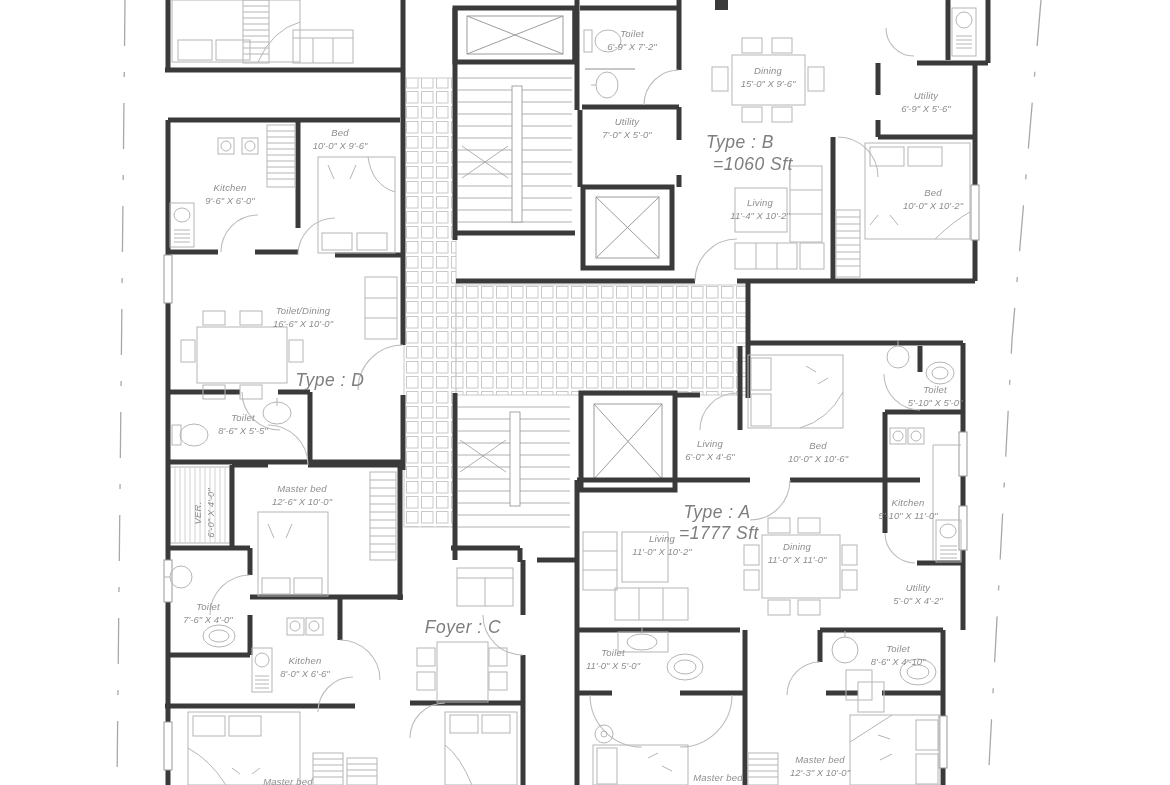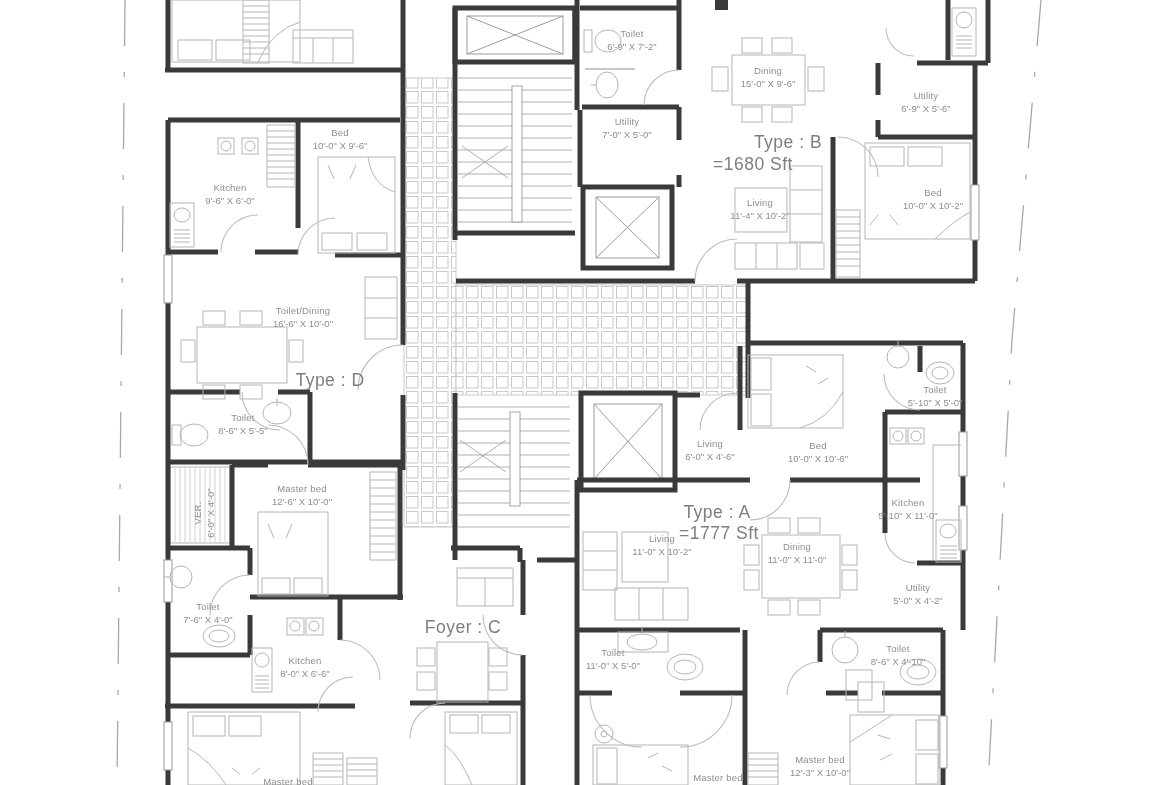--- a/index.html
+++ b/index.html
@@ -1,17 +1,17 @@
 <!DOCTYPE html>
 <html><head>
 <meta charset="utf-8">
 <style>
   html,body{margin:0;padding:0;background:#fff;}
   .plan{position:relative;width:1170px;height:785px;background:#fff;overflow:hidden;
-        font-family:"Liberation Sans", sans-serif;}
+        font-family:"Liberation Sans", sans-serif;font-style:italic;}
   .plan svg{position:absolute;left:0;top:0;}
   .labels{position:absolute;left:0;top:0;width:100%;height:100%;}
   .rlabel{position:absolute;transform:translate(-50%,-50%);text-align:center;
           color:#8e8e8e;font-size:9.5px;line-height:12.5px;white-space:nowrap;}
   .rlabel .nm{letter-spacing:.2px;}
   .tlabel{position:absolute;transform:translate(-50%,-50%);color:#7e7e7e;
           font-size:17.5px;line-height:20px;white-space:nowrap;letter-spacing:.5px;}
   .ver{transform:translate(-50%,-50%) rotate(-90deg);}
 </style>
 </head>
@@ -404,20 +404,20 @@
       </div>
   <div class="rlabel" style="left:718px;top:784px">
         <div class="nm">Master bed</div>
         <div>11'-0" X 10'-6"</div>
       </div>
   <div class="rlabel" style="left:820px;top:766px">
         <div class="nm">Master bed</div>
         <div>12'-3" X 10'-0"</div>
       </div>
 
-  <div class="tlabel" style="left:788px;top:142px">Type : B</div>
-  <div class="tlabel" style="left:753px;top:164px">=1680 Sft</div>
+  <div class="tlabel" style="left:740px;top:142px">Type : B</div>
+  <div class="tlabel" style="left:753px;top:164px">=1060 Sft</div>
   <div class="tlabel" style="left:330px;top:380px">Type : D</div>
   <div class="tlabel" style="left:717px;top:512px">Type : A</div>
   <div class="tlabel" style="left:719px;top:533px">=1777 Sft</div>
   <div class="tlabel" style="left:463px;top:627px">Foyer : C</div>
 </div>
 </div>
 
 </body></html>

